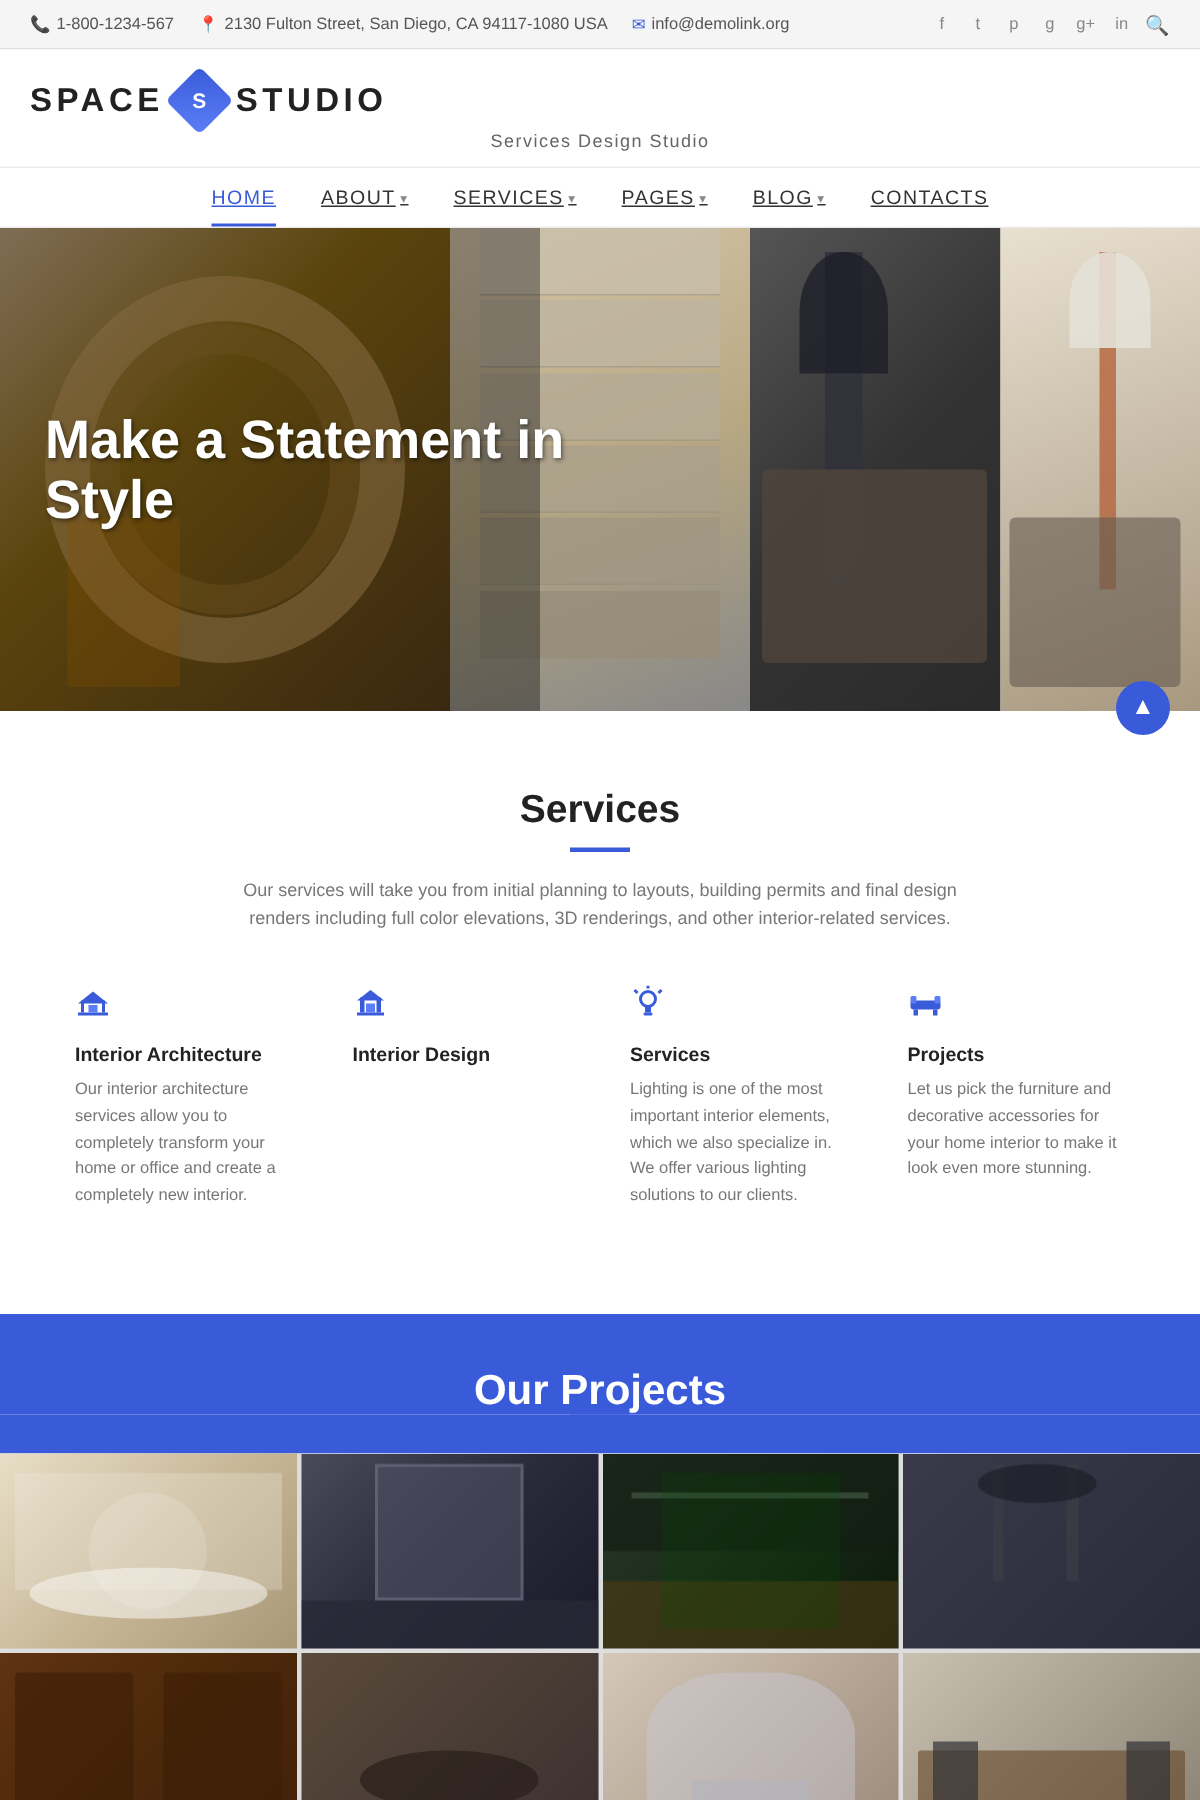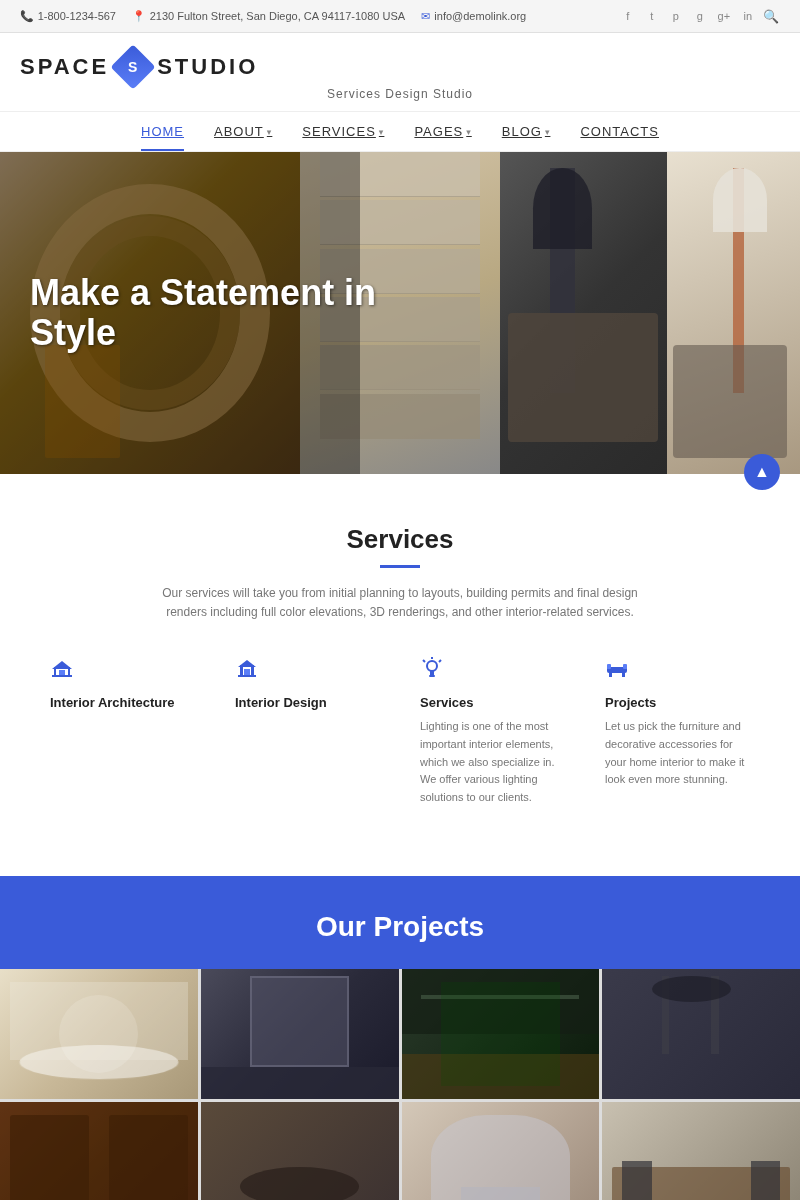--- a/index.html
+++ b/index.html
@@ -325,20 +325,21 @@
       <span class="service-icon">
         <svg width="24" height="24" viewBox="0 0 24 24" fill="none" xmlns="http://www.w3.org/2000/svg">
           <rect x="2" y="18" width="20" height="2" fill="#3a5bd9"></rect>
           <rect x="4" y="10" width="2" height="8" fill="#3a5bd9"></rect>
           <rect x="18" y="10" width="2" height="8" fill="#3a5bd9"></rect>
           <polygon points="12,4 2,12 22,12" fill="#3a5bd9"></polygon>
           <rect x="9" y="13" width="6" height="5" fill="#5b7ef7"></rect>
         </svg>
       </span>
       <div class="service-name">Interior Architecture</div>
+      <div class="service-desc">Our interior architecture services allow you to completely transform your home or office and create a completely new interior.</div>
     </div>
 
     <div class="service-item">
       <span class="service-icon">
         <svg width="24" height="24" viewBox="0 0 24 24" fill="none" xmlns="http://www.w3.org/2000/svg">
           <rect x="3" y="18" width="18" height="2" fill="#3a5bd9"></rect>
           <rect x="5" y="8" width="3" height="10" fill="#3a5bd9"></rect>
           <rect x="16" y="8" width="3" height="10" fill="#3a5bd9"></rect>
           <rect x="9" y="12" width="6" height="6" fill="#5b7ef7"></rect>
           <polygon points="12,3 3,10 21,10" fill="#3a5bd9"></polygon>

